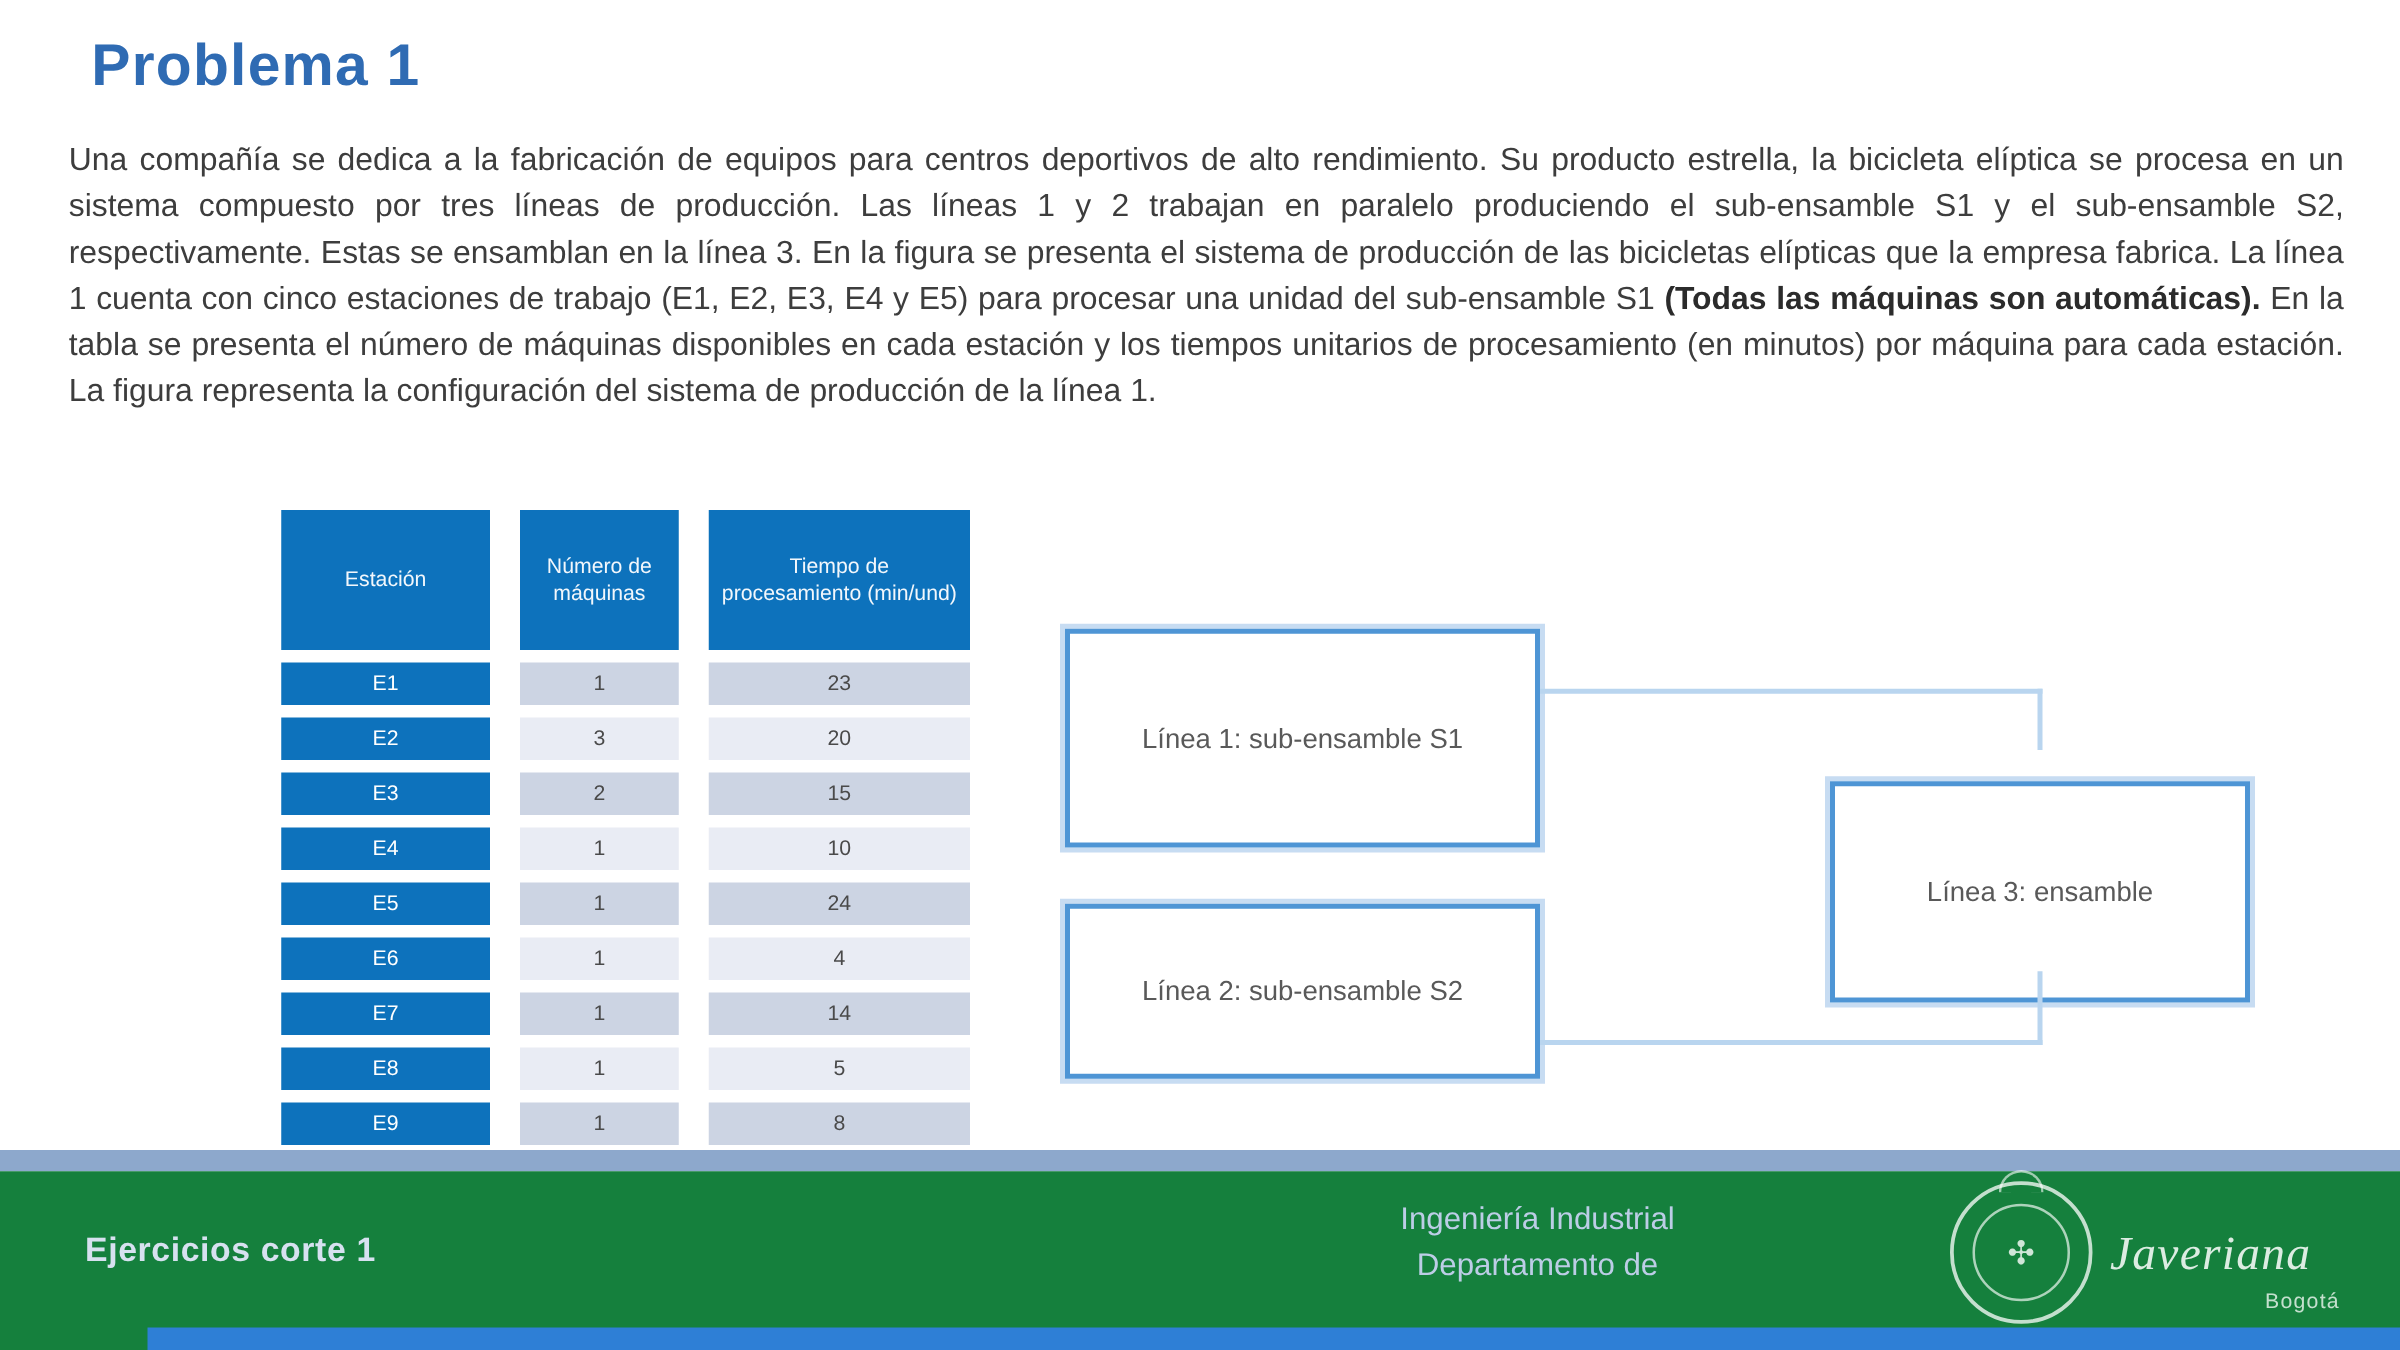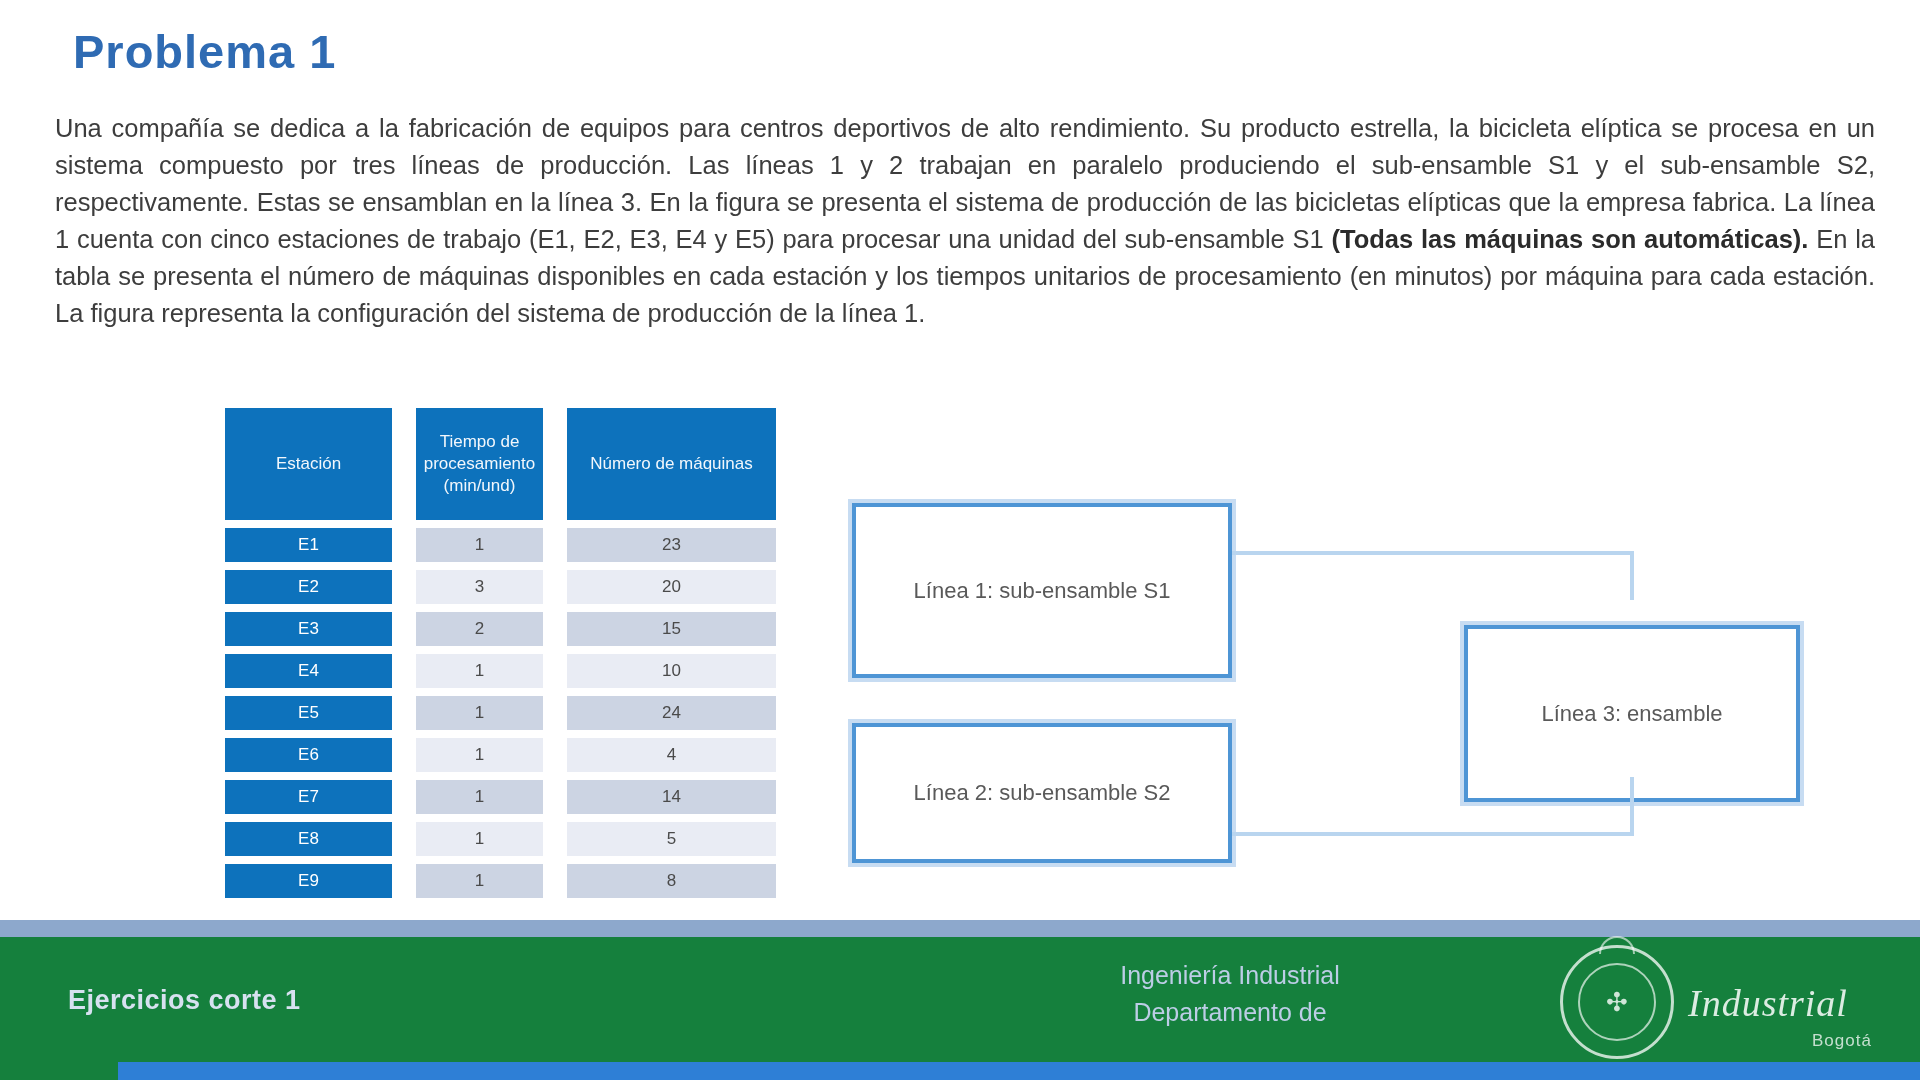--- a/index.html
+++ b/index.html
@@ -19,21 +19,21 @@
   }
   #para .bold{font-weight:bold;color:#2b2b2b;}
   
   #ptable{position:absolute;left:225px;top:408px;}
   .trow{display:grid;grid-template-columns:167px 127px 209px;column-gap:24px;margin-bottom:8px;}
   .hrow .tcell{
     background:#0d72bc;color:#f2f7fc;height:112px;
     display:flex;align-items:center;justify-content:center;text-align:center;
     font-size:17px;line-height:1.3;padding:0 8px;box-sizing:border-box;
   }
-  .drow{height:34px;}
+  .drow{height:34px;margin-top:10px;}
   .drow .tcell{
     display:flex;align-items:center;justify-content:center;
     font-size:17px;height:34px;
   }
   .drow .c0{background:#0d72bc;color:#ffffff;}
   .drow.odd .c1,.drow.odd .c2{background:#ccd4e3;color:#4a4a4a;}
   .drow.even .c1,.drow.even .c2{background:#e9ecf4;color:#4a4a4a;}
   
   .dbox{
     position:absolute;background:#ffffff;border:4px solid #4e95d5;
@@ -90,22 +90,22 @@
 
 <div id="slide">
 
   <div id="title">Problema 1</div>
 
   <div id="para"><span>Una compañía se dedica a la fabricación de equipos para centros deportivos de alto rendimiento. Su producto estrella, la bicicleta elíptica se procesa en un sistema compuesto por tres líneas de producción. Las líneas 1 y 2 trabajan en paralelo produciendo el sub-ensamble S1 y el sub-ensamble S2, respectivamente. Estas se ensamblan en la línea 3. En la figura se presenta el sistema de producción de las bicicletas elípticas que la empresa fabrica. La línea 1 cuenta con cinco estaciones de trabajo (E1, E2, E3, E4 y E5) para procesar una unidad del sub-ensamble S1 </span><span class="bold">(Todas las máquinas son automáticas).</span><span> En la tabla se presenta el número de máquinas disponibles en cada estación y los tiempos unitarios de procesamiento (en minutos) por máquina para cada estación. La figura representa la configuración del sistema de producción de la línea 1.</span></div>
 
   <div id="ptable">
     <div class="trow hrow">
       <div class="tcell">Estación</div>
+      <div class="tcell">Número de máquinas</div>
       <div class="tcell">Tiempo de procesamiento (min/und)</div>
-      <div class="tcell">Número de máquinas</div>
     </div>
     <div id="tbody">
         <div class="trow drow odd">
           <div class="tcell c0">E1</div>
           <div class="tcell c1">1</div>
           <div class="tcell c2">23</div>
         </div>
         <div class="trow drow even">
           <div class="tcell c0">E2</div>
           <div class="tcell c1">3</div>
@@ -167,19 +167,19 @@
   <div id="footer">
     <div id="footer-left">Ejercicios corte 1</div>
     <div id="footer-center">
       <div>Ingeniería Industrial</div>
       <div>Departamento de</div>
     </div>
     <div id="footer-logo">
       <div id="seal">
         <div class="inner">✣</div>
       </div>
-      <div id="logo-main">Industrial</div>
+      <div id="logo-main">Javeriana</div>
       <div id="logo-sub">Bogotá</div>
     </div>
   </div>
   <div id="bottom-bar"></div>
 
 </div>
 
 </body></html>

